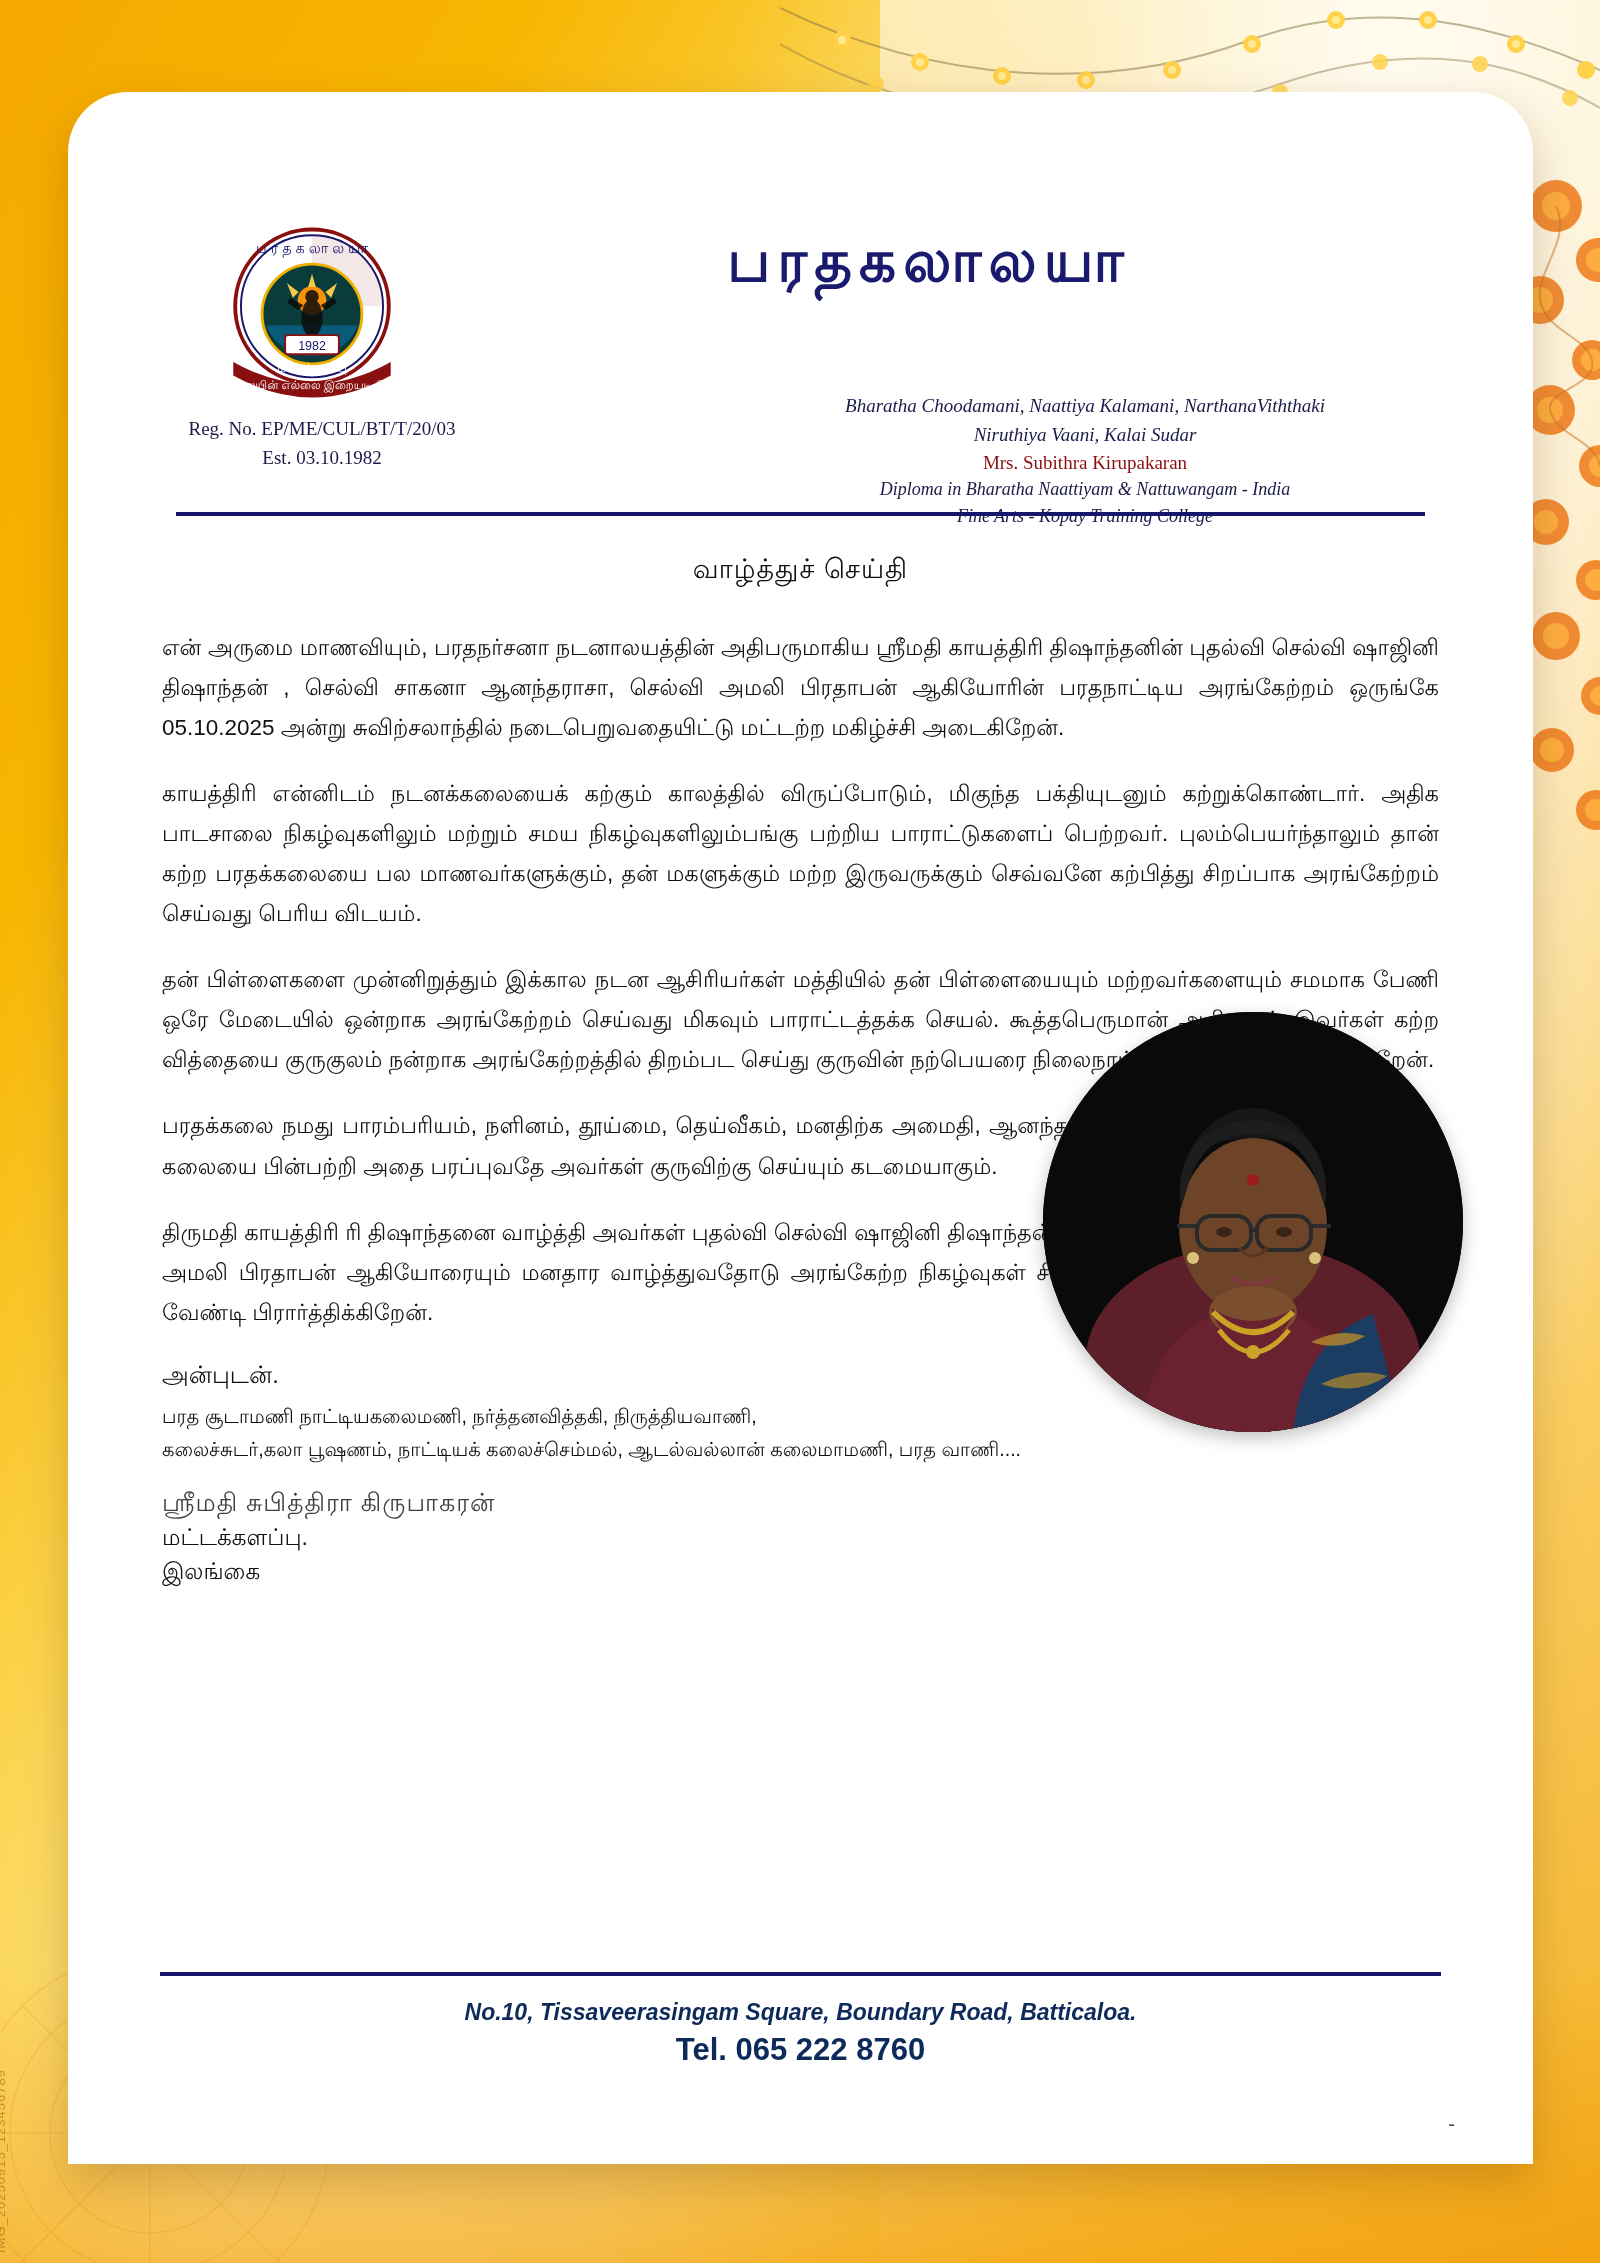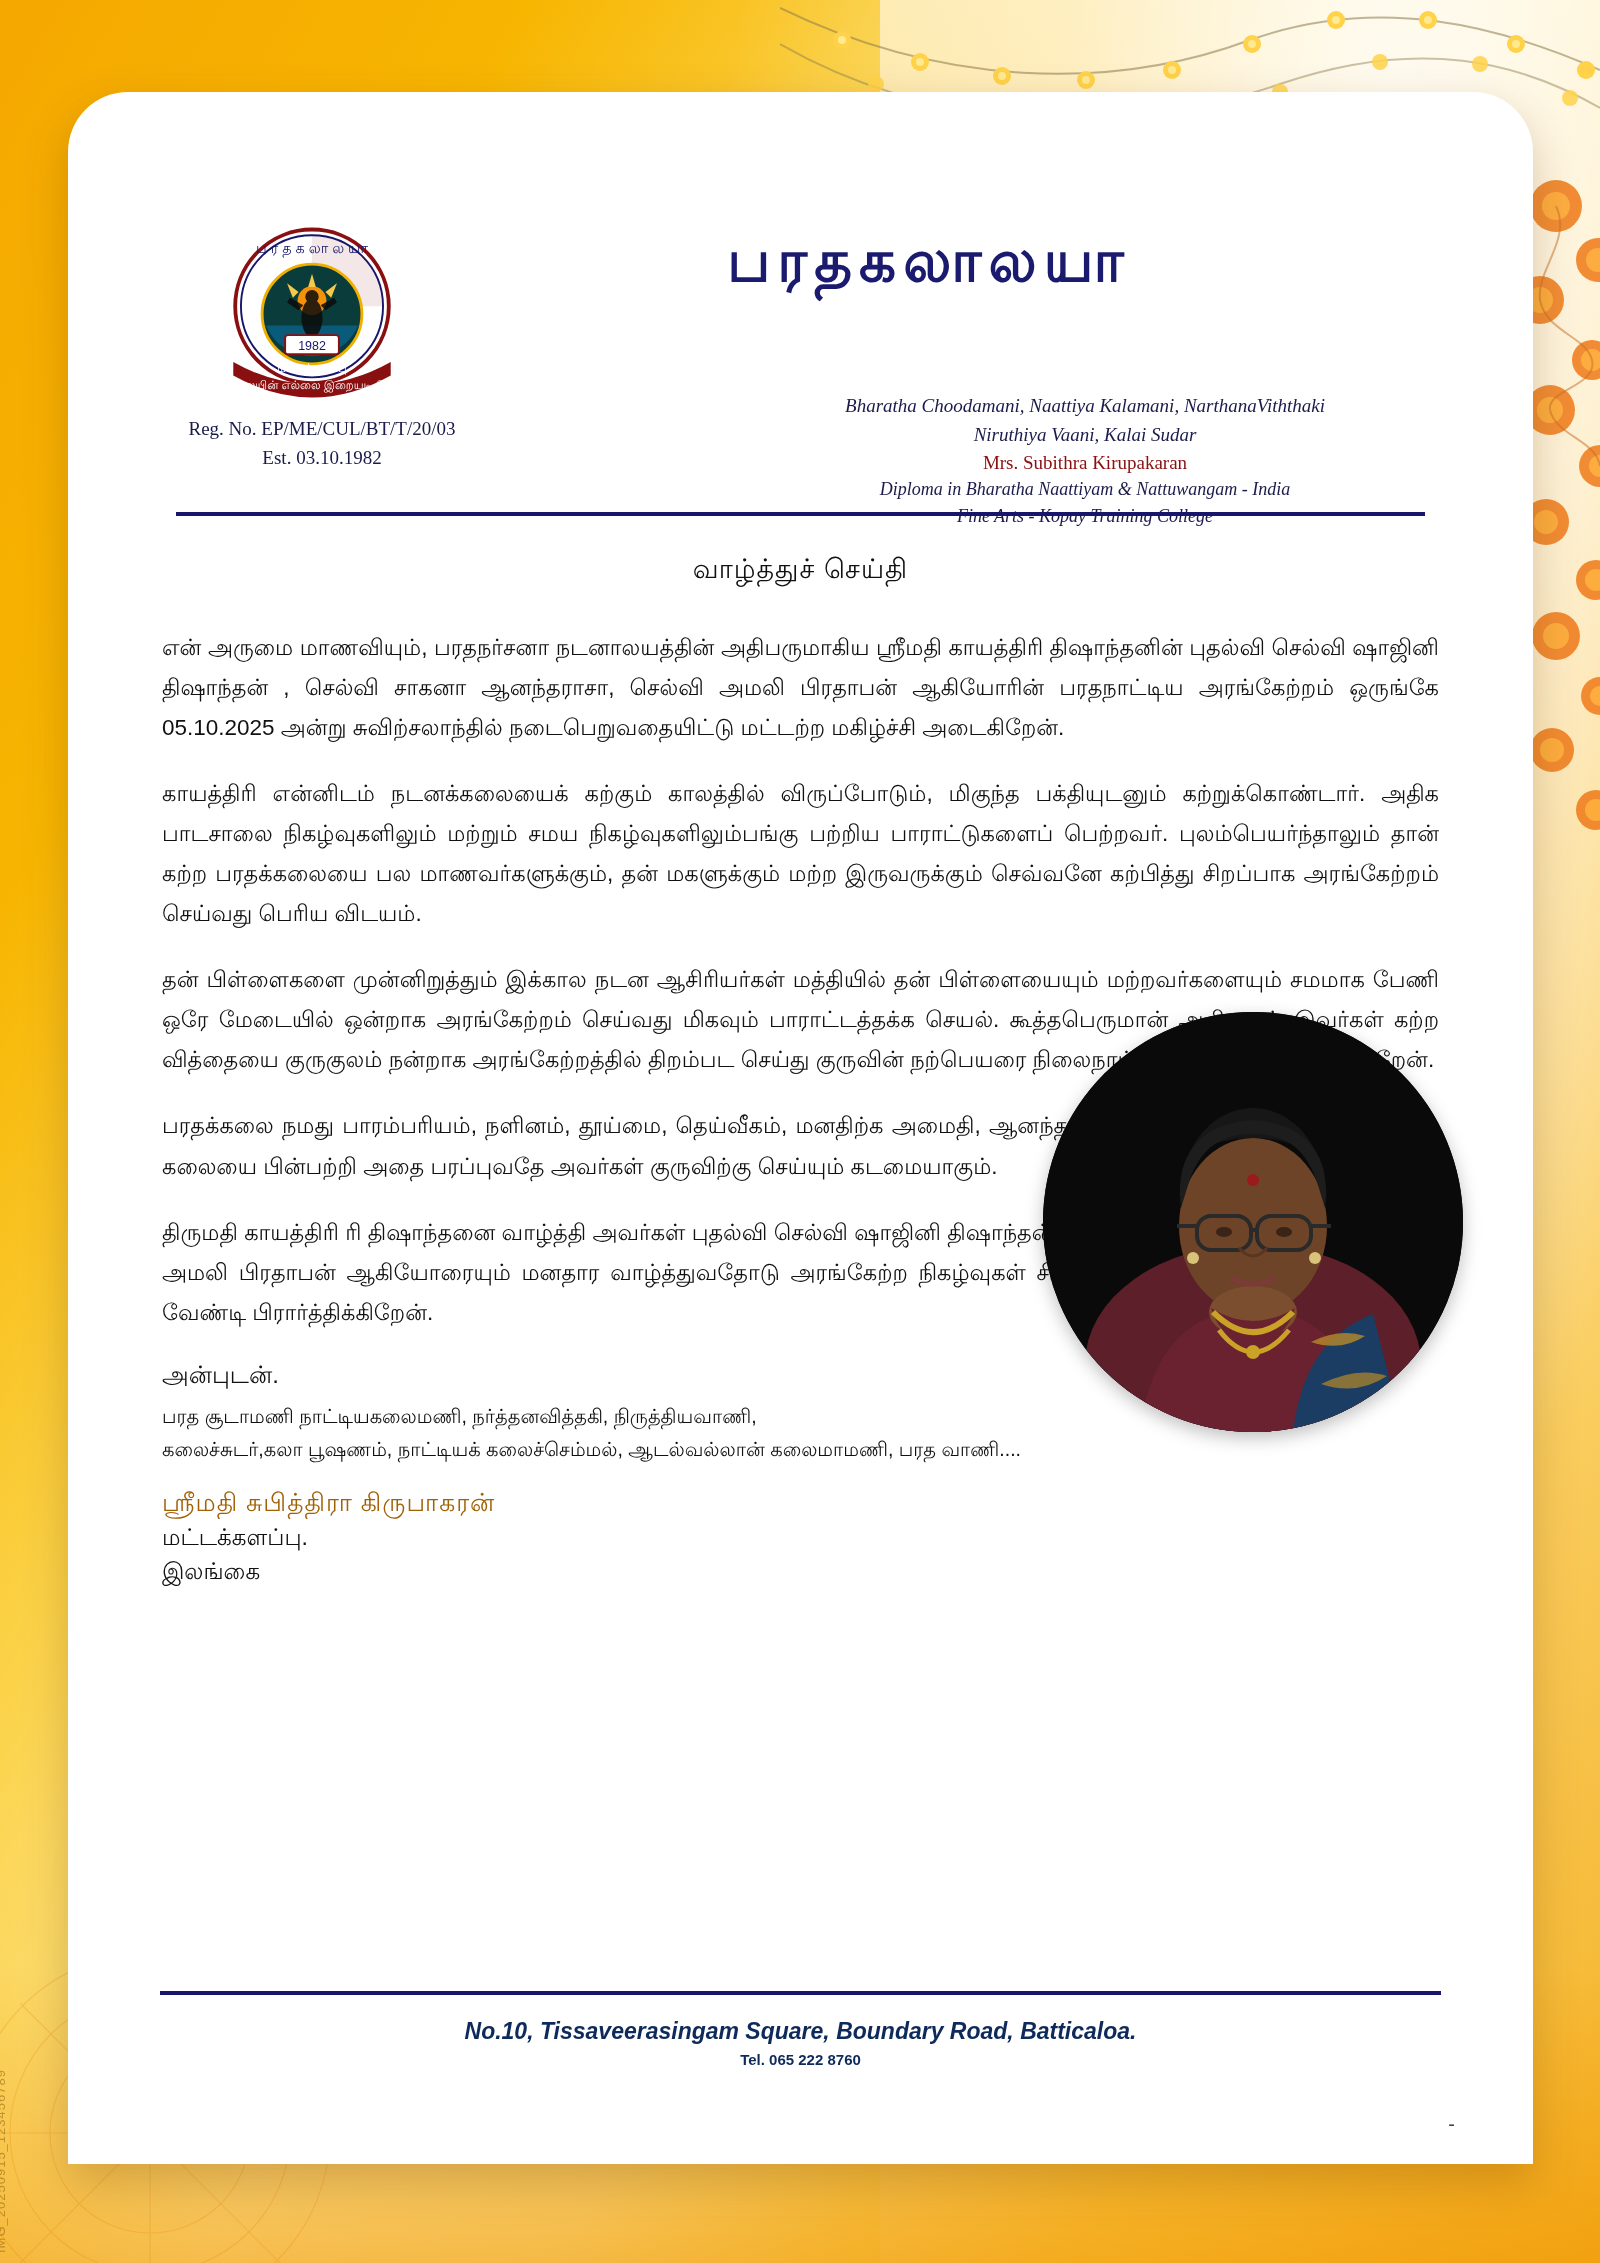--- a/index.html
+++ b/index.html
@@ -211,21 +211,21 @@
   }
   .titles-line {
     font-size: 19.5px;
     color: #111;
     line-height: 1.7;
     margin: 0;
     max-width: 880px;
   }
   .sign-name {
     font-size: 25px;
-    color: #a16207;
+    color: #404040;
     margin-top: 22px;
     letter-spacing: 1px;
   }
   .sign-sub {
     font-size: 23px;
     color: #111;
     line-height: 1.5;
   }
 
   .portrait {
@@ -257,21 +257,21 @@
     color: #0e2a5a;
     font-size: 23px;
     font-weight: bold;
     line-height: 1.65;
     font-family: "Liberation Sans", sans-serif;
     font-style: italic;
   }
   .footer-tel {
     text-align: center;
     color: #0e2a5a;
-    font-size: 15px;
+    font-size: 31px;
     font-weight: bold;
   }
   .dash {
     position: absolute;
     right: 78px;
     bottom: 28px;
     color: #444;
     font-size: 20px;
   }
 </style>

